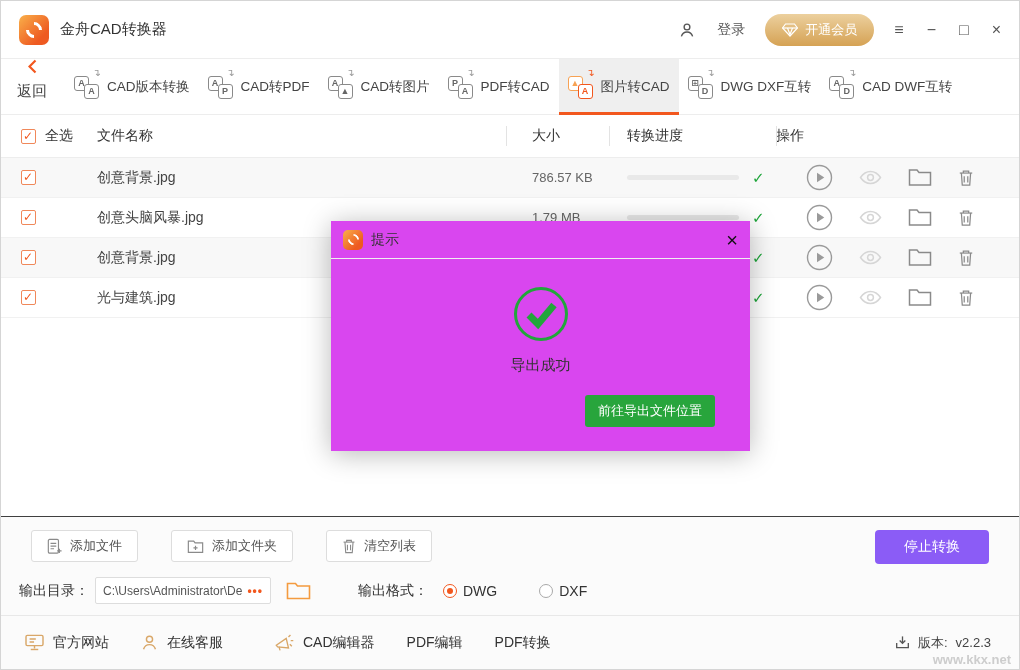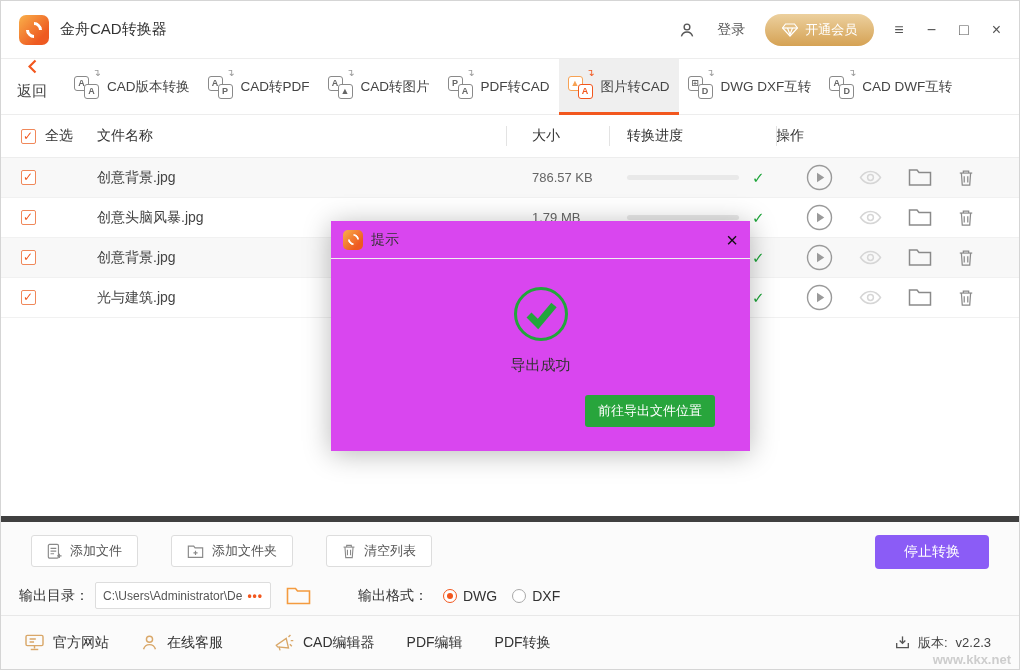--- a/index.html
+++ b/index.html
@@ -51,21 +51,21 @@
   .c-name{padding-left:6px;color:#444;}
   .c-size{padding-left:26px;font-size:13px;color:#666;}
   .c-prog{display:flex;align-items:center;gap:13px;padding-left:18px;}
   .bar{width:112px;height:5px;border-radius:3px;background:#e9e9e9;overflow:hidden;}
   .bar-fill{height:100%;background:#1ea53a;border-radius:3px;}
   .done-check{color:#1ea53a;font-size:15px;font-weight:bold;}
   .c-ops{display:flex;align-items:center;gap:26px;padding-left:30px;}
   .op-btn{display:inline-flex;cursor:pointer;line-height:0;}
 
   
-  .bottom{position:absolute;left:0;right:0;top:515px;height:101px;border-top:6px solid #404040;background:#fbfbfb;}
+  .bottom{position:absolute;left:0;right:0;top:515px;height:101px;border-top:1px solid #404040;background:#fbfbfb;}
   .actions-row{position:relative;display:flex;align-items:center;gap:33px;padding:13px 30px 0 30px;}
   .o-btn{display:flex;align-items:center;gap:8px;background:#fff;border:1px solid #ddd;border-radius:3px;padding:6px 15px;font-size:13px;color:#555;cursor:pointer;}
   .stop-btn{position:absolute;right:30px;top:13px;background:#8b5cf6;color:#fff;border:none;border-radius:4px;padding:8px 29px;font-size:14px;cursor:pointer;font-family:inherit;}
   .output-row{display:flex;align-items:center;padding:15px 0 0 18px;font-size:14px;color:#333;}
   .dir-box{display:flex;align-items:center;width:176px;height:27px;border:1px solid #ddd;background:#fff;border-radius:2px;padding:0 7px;margin-left:6px;cursor:text;}
   .dir-text{flex:1;font-size:12px;color:#555;white-space:nowrap;overflow:hidden;}
   .more-dots{color:#f2571e;font-weight:bold;font-size:12px;letter-spacing:1px;cursor:pointer;}
   .out-folder{margin-left:15px;line-height:0;cursor:pointer;}
   .fmt-label{margin-left:47px;}
   .radio{display:flex;align-items:center;gap:6px;margin-left:15px;font-size:14px;color:#333;cursor:pointer;}
@@ -395,21 +395,21 @@
       <span class="dir-box">
         <span class="dir-text">C:\Users\Administrator\De</span>
         <span class="more-dots">•••</span>
       </span>
       <span class="out-folder">
         <svg width="25" height="20" viewBox="0 0 25 20" fill="none" stroke="#f49b3f" stroke-width="1.6">
             <path d="M1.5 2.5h8l2 2.5h12v12.5h-22z"></path>
           </svg>
       </span>
       <span class="fmt-label">输出格式：</span>
-      <span id="radios" style="display:flex;align-items:center;">
+      <span id="radios" style="display:flex;align-items:center;gap:27px;">
   <span class="radio sel">
     <span class="rdot"></span>
     <span class="radio-label">DWG</span>
   </span>
 
   <span class="radio">
     <span class="rdot"></span>
     <span class="radio-label">DXF</span>
   </span>
 </span>

